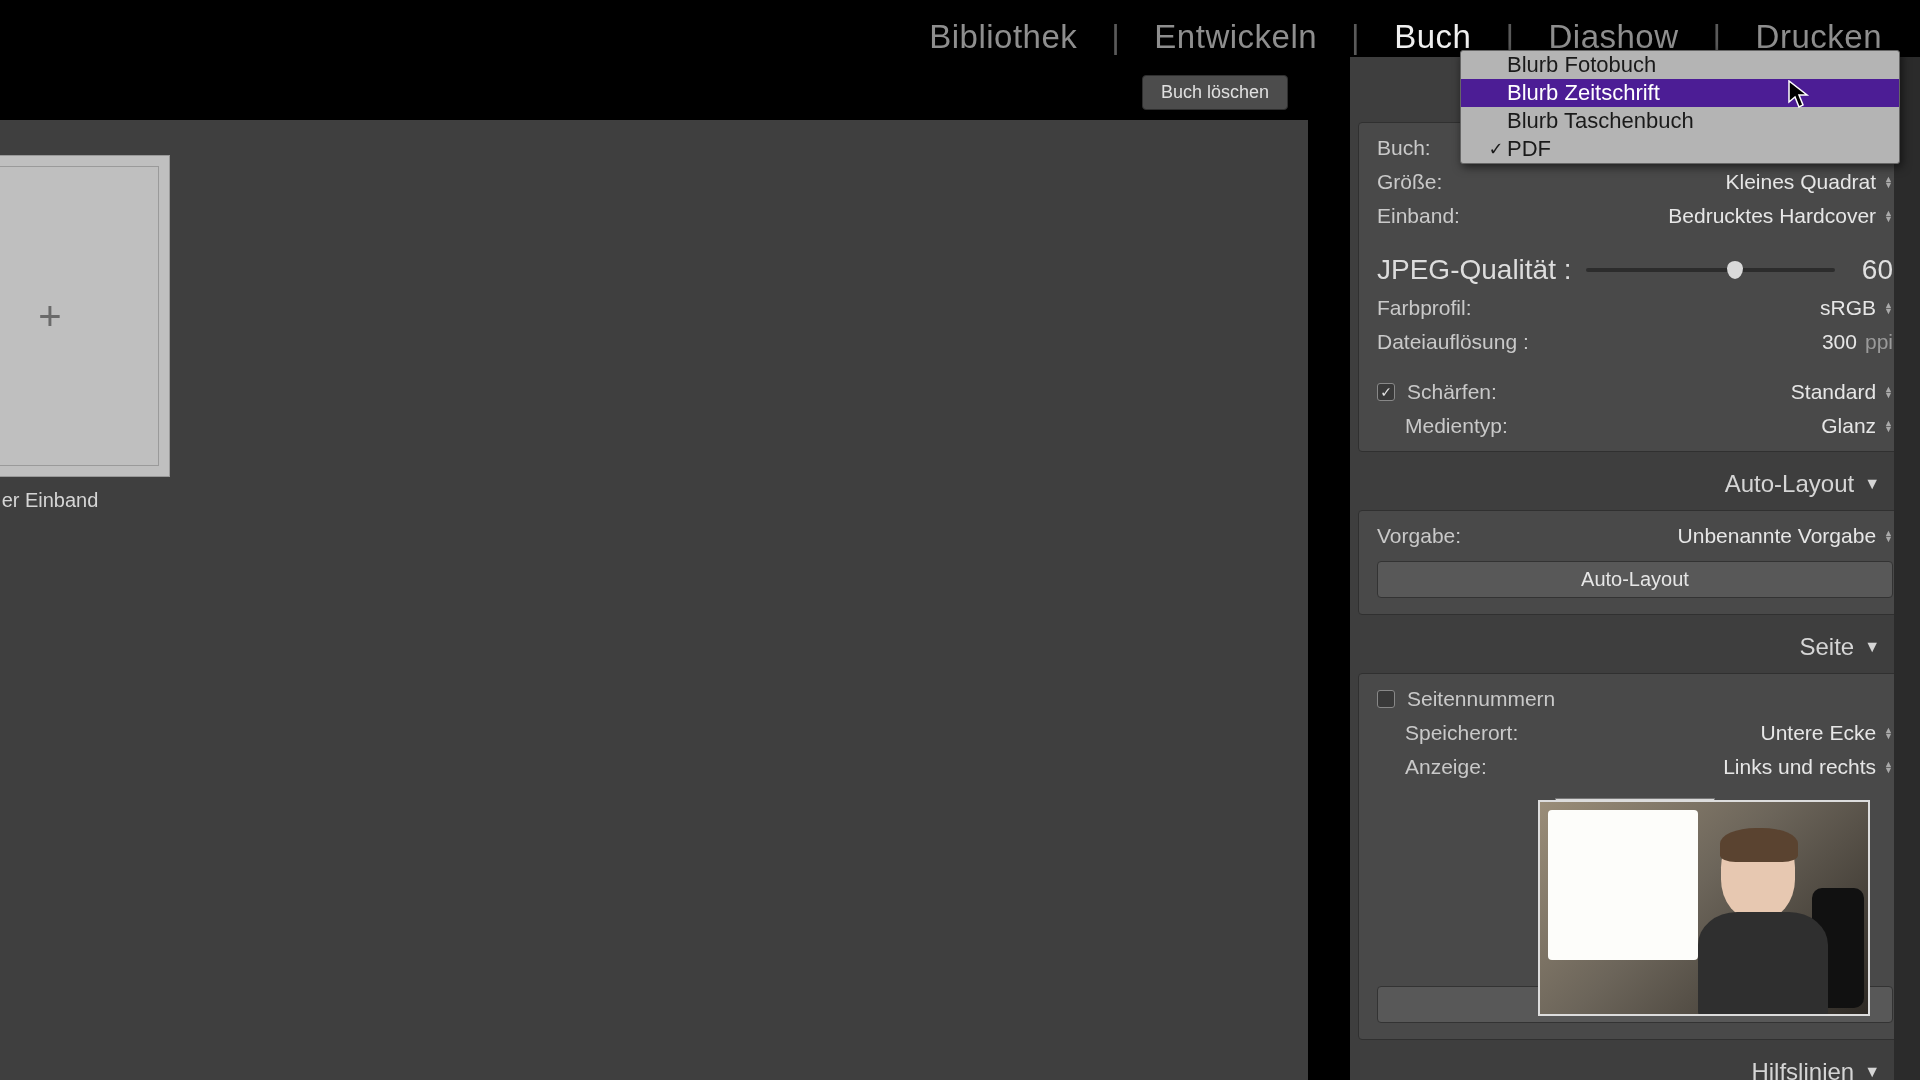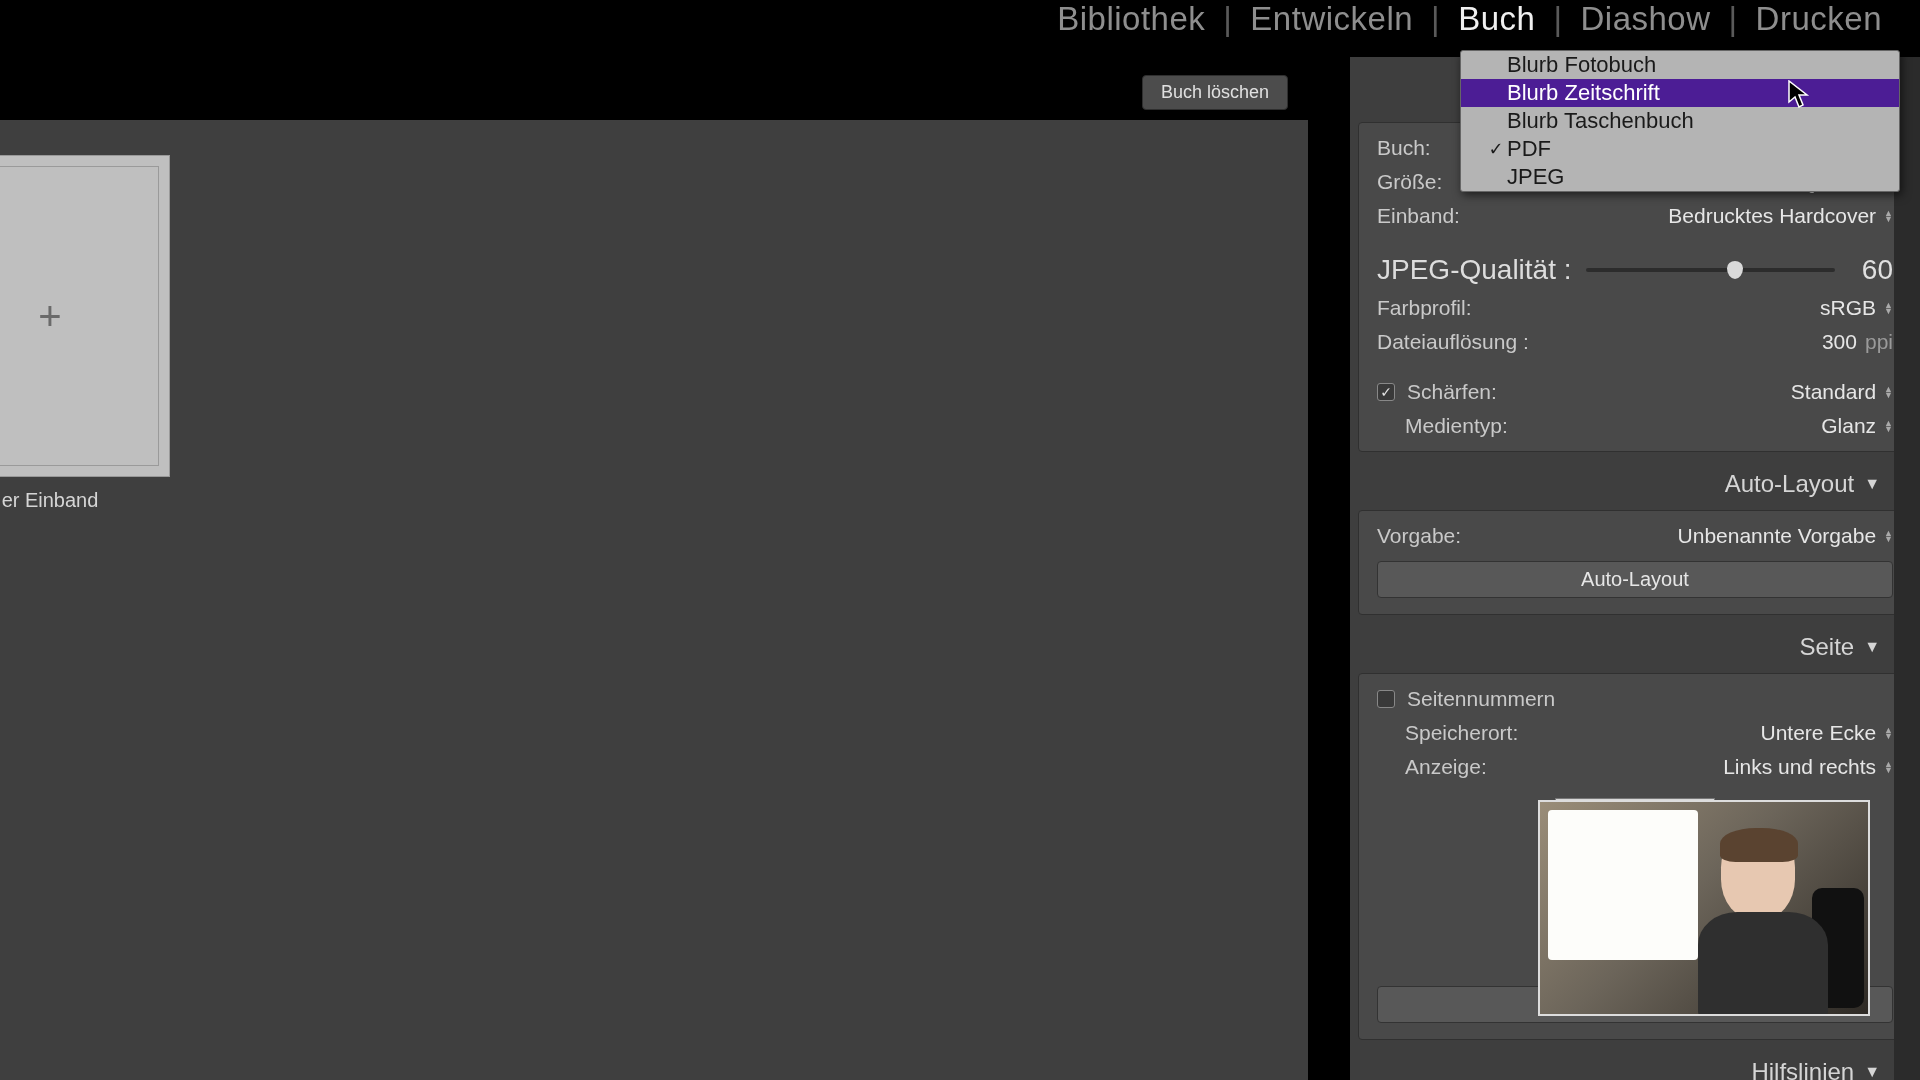--- a/index.html
+++ b/index.html
@@ -4,23 +4,23 @@
 <style>
   * { box-sizing: border-box; margin: 0; padding: 0; font-family: 'Segoe UI', 'Helvetica Neue', Arial, sans-serif; -webkit-font-smoothing: antialiased; }
   html, body { width: 1920px; height: 1080px; background: #000; overflow: hidden; color: #ddd; }
 
   
   .top-nav {
     position: absolute;
     top: 0; right: 0;
     height: 56px;
     display: flex;
-    align-items: flex-start;
+    align-items: flex-end;
     padding-right: 20px;
-    gap: 0;
+    gap: 16px;
     font-size: 33px;
     font-weight: 300;
     letter-spacing: 0.5px;
   }
   .top-nav .tab { color: #8e8e8e; padding: 0 18px; cursor: pointer; }
   .top-nav .tab.active { color: #f0f0f0; }
   .top-nav .sep { color: #5a5a5a; font-weight: 200; }
 
   
   .action-bar {
@@ -501,24 +501,20 @@
     <span>Blurb Zeitschrift</span>
   </div>
   <div class="opt">
     <span class="check"></span>
     <span>Blurb Taschenbuch</span>
   </div>
   <div class="opt">
     <span class="check">✓</span>
     <span>PDF</span>
   </div>
-  <div class="opt">
-    <span class="check"></span>
-    <span>JPEG</span>
-  </div>
 </div>
 
 <div class="cursor">
   <svg width="22" height="30" viewBox="0 0 22 30">
     <path d="M1 1 L1 22 L7 17 L11 27 L15 25 L11 15 L19 15 Z" fill="#000" stroke="#fff" stroke-width="1.5"></path>
   </svg>
 </div>
 
 <div class="webcam">
   <div class="monitor"></div>

